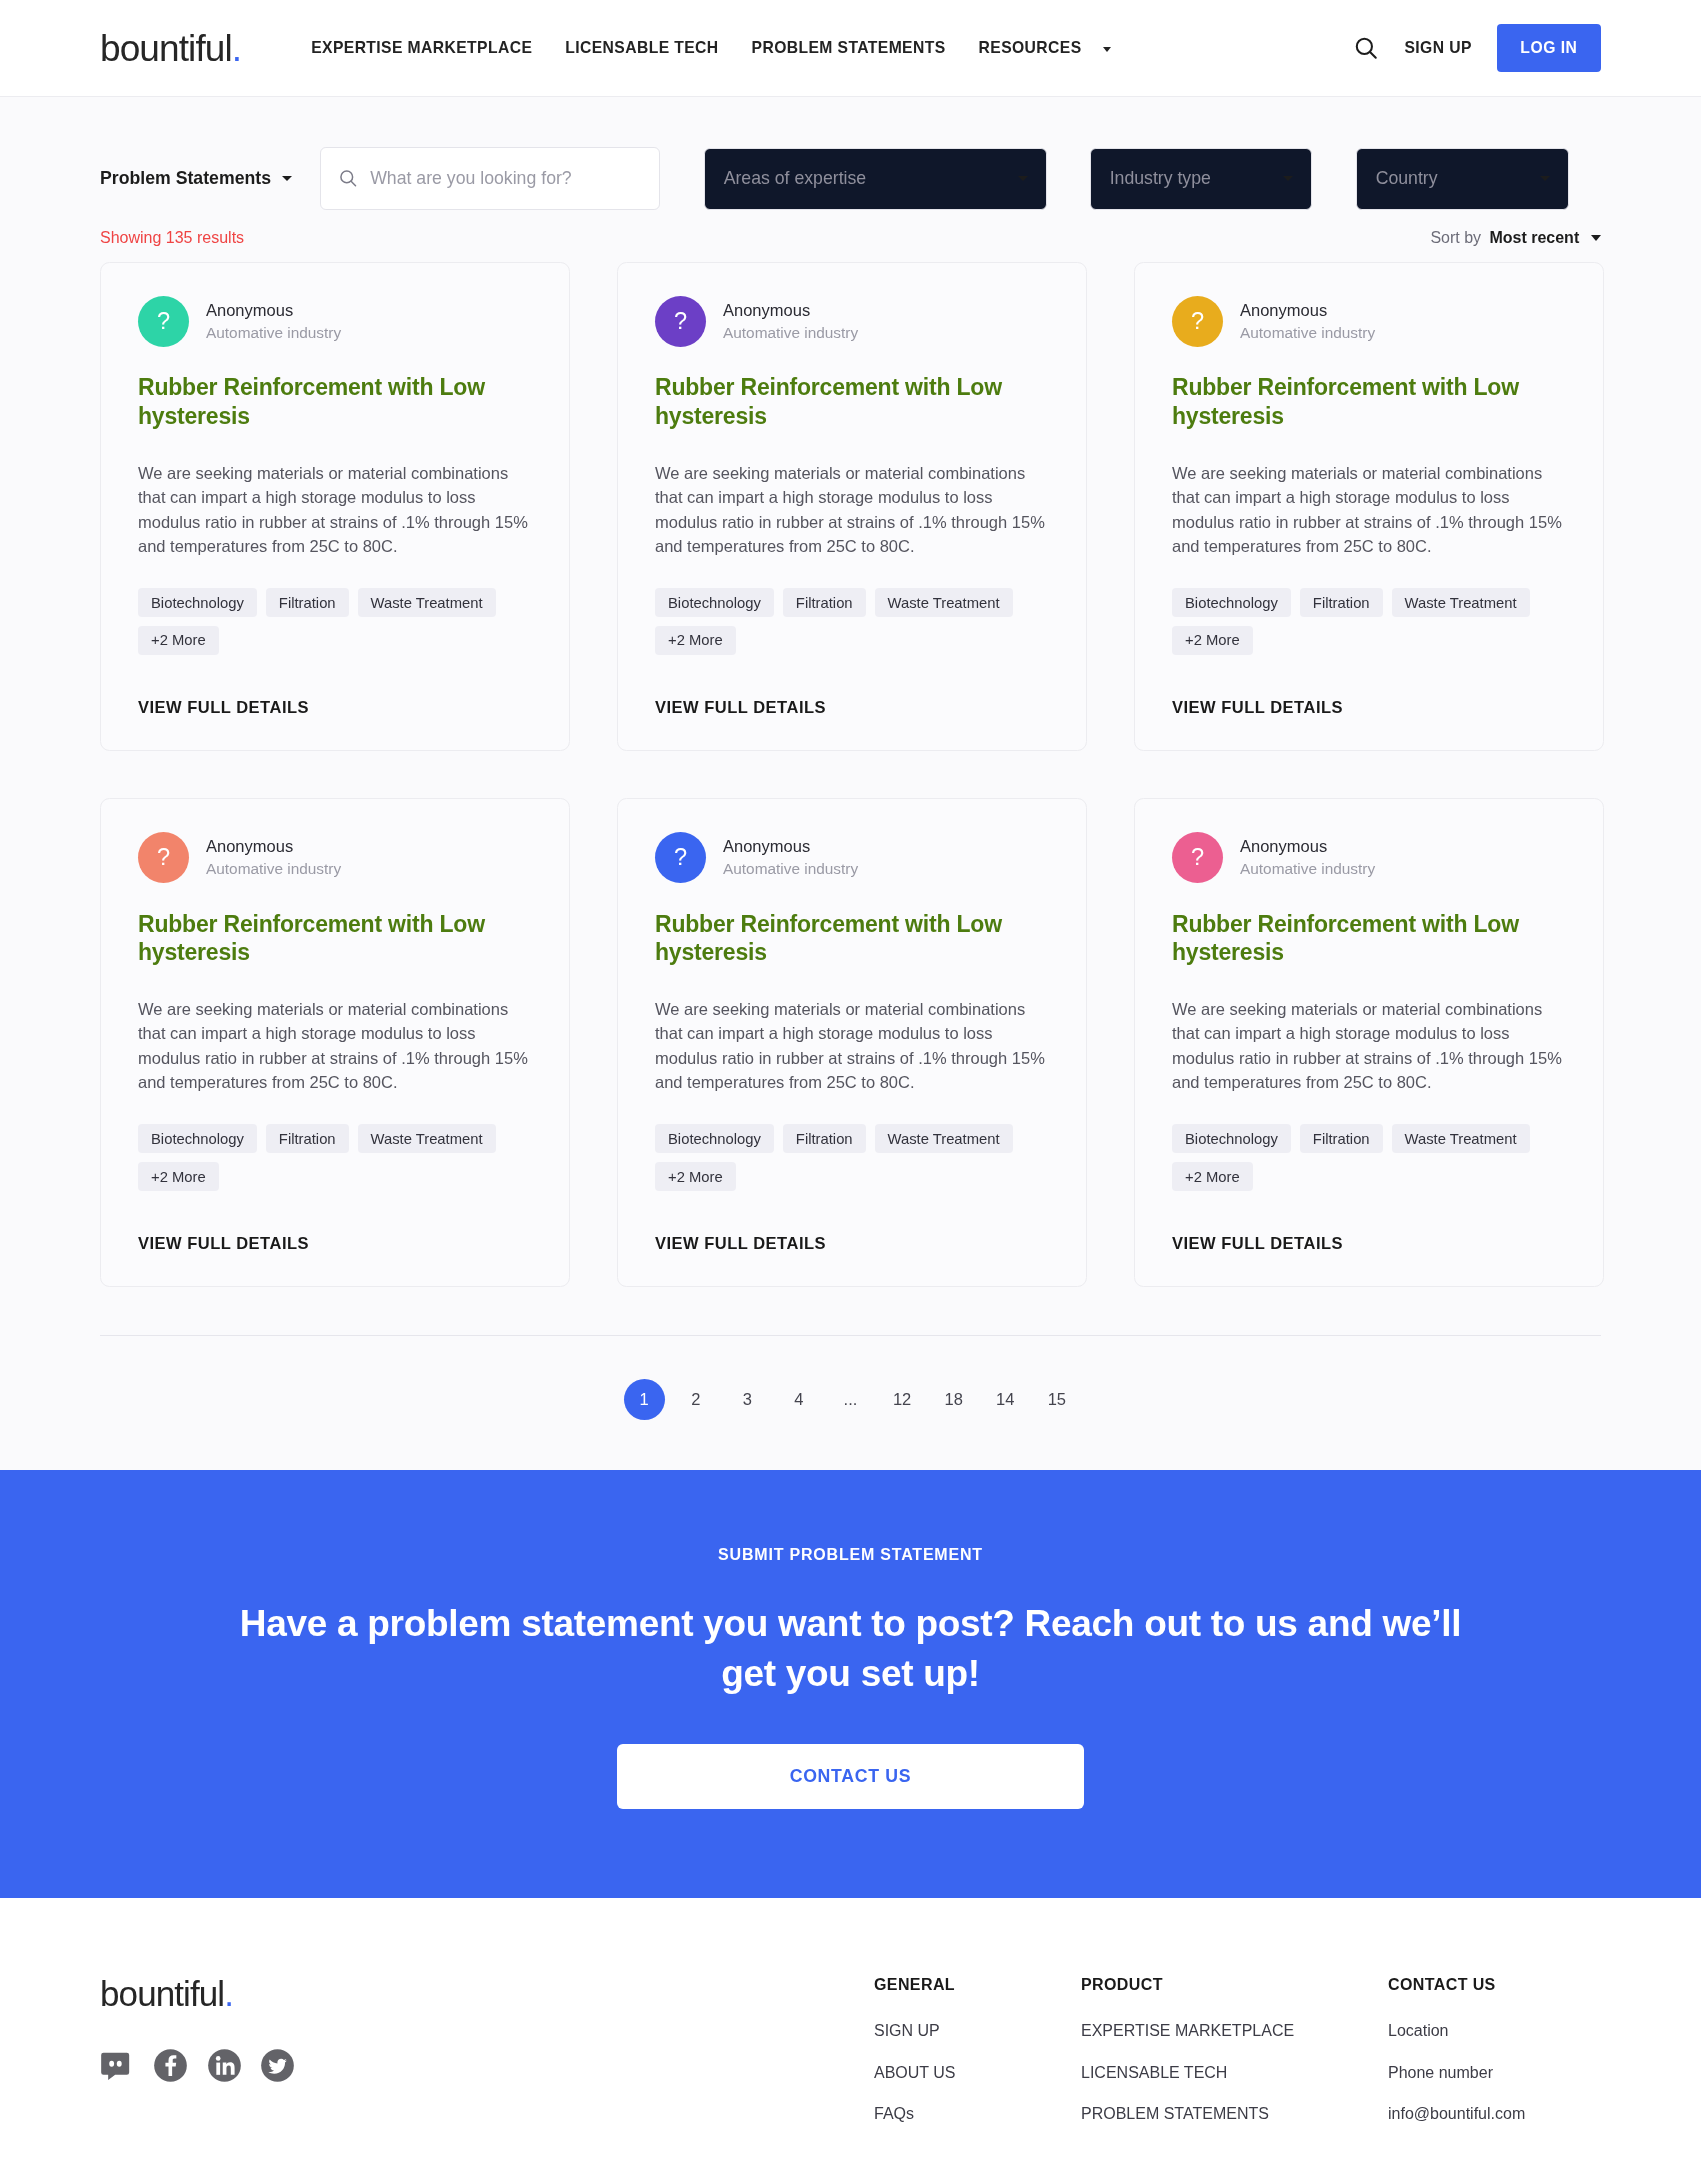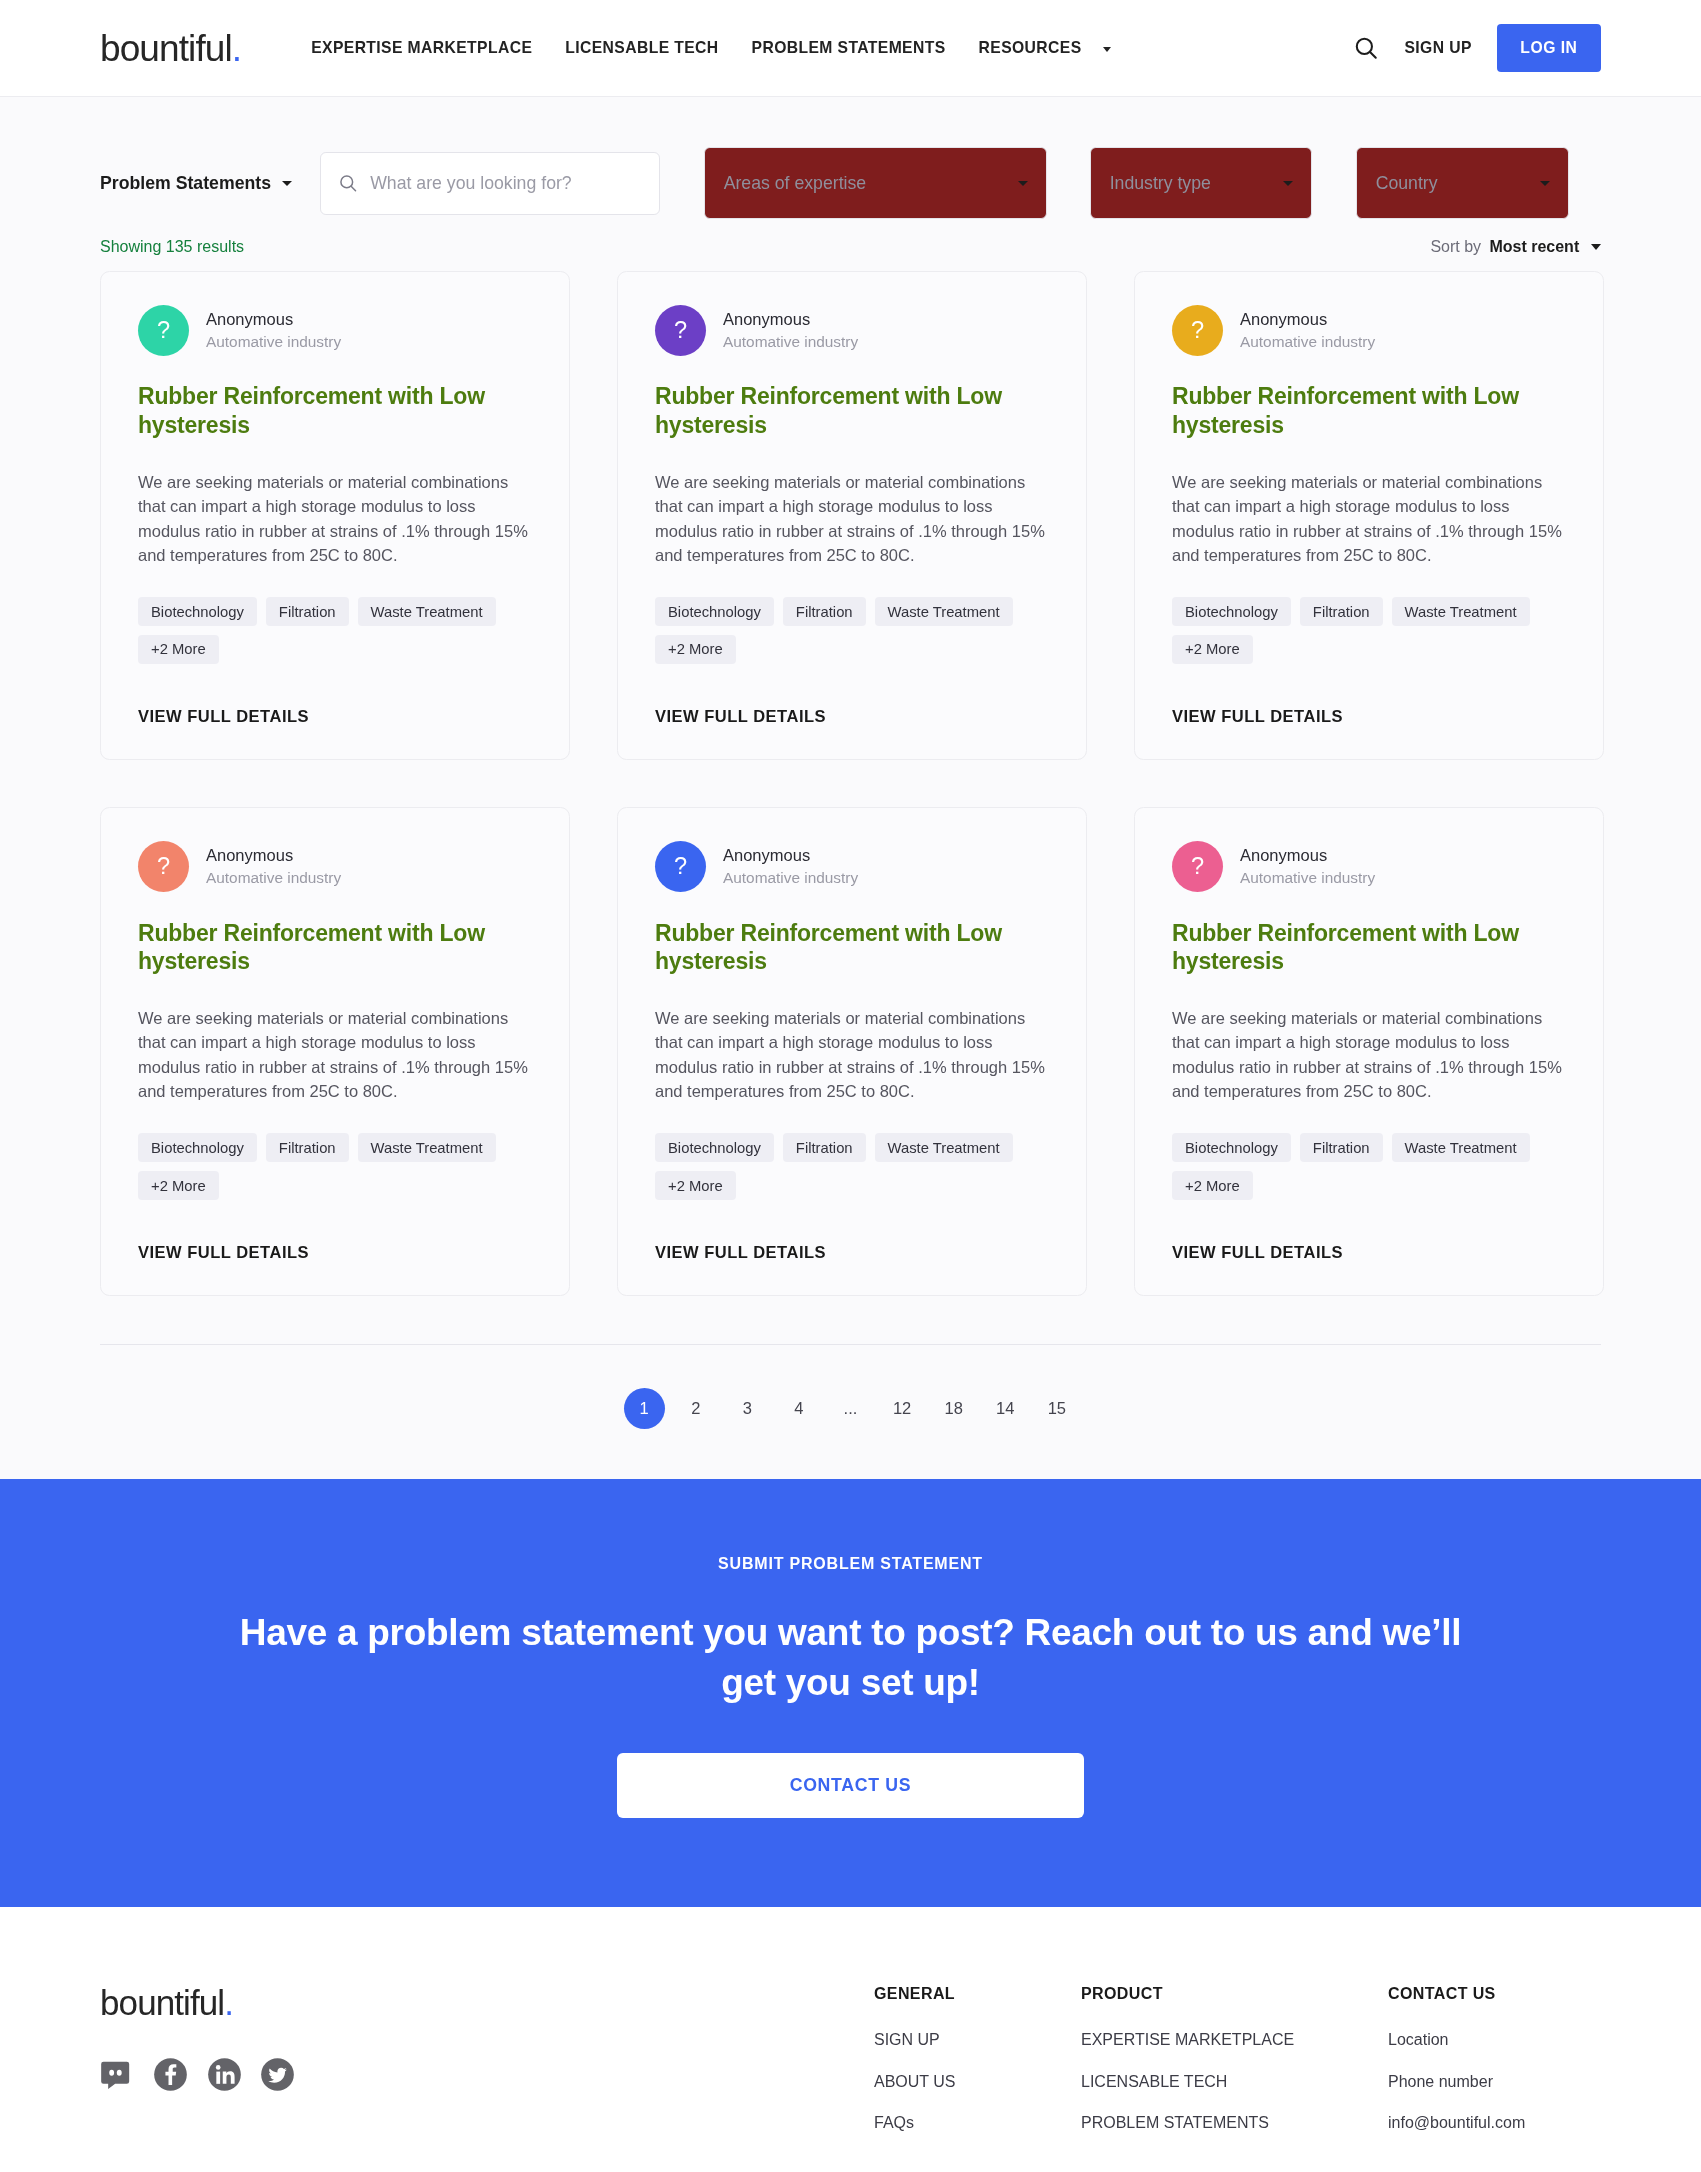--- a/index.html
+++ b/index.html
@@ -134,43 +134,43 @@
     border: none;
     outline: none;
     font-size: 17.7px;
     font-family: inherit;
     color: #333;
     background: transparent;
     width: 100%;
   }
   .search-box input::placeholder { color: #9a9aa5; }
   .dropdown {
-    height: 72px;
-    background: #7f1d1d;
+    height: 62px;
+    background: #0f172a;
     border: 0.6px solid #e4e4ea;
     border-radius: 5.9px;
     display: flex;
     align-items: center;
     justify-content: space-between;
     padding: 0 17.7px 0 19px;
     cursor: pointer;
   }
   .dropdown-label { font-size: 17.7px; color: #8f8f9c; white-space: nowrap; }
   .dd-expertise { width: 343px; margin-right: 43px; }
   .dd-industry  { width: 222px; margin-right: 44px; }
   .dd-country   { width: 213px; }
   .dropdown .caret-sm { border-top-color: #1c1c1c; margin-left: 11.8px; }
 
   .meta-row {
     display: flex;
     align-items: center;
     justify-content: space-between;
     margin-top: 19px;
   }
-  .showing-results { font-size: 16px; color: #15803d; }
+  .showing-results { font-size: 16px; color: #ef4444; }
   .sort-wrap { display: flex; align-items: center; gap: 8.3px; cursor: pointer; }
   .sort-by-label { font-size: 16px; color: #6c6c78; }
   .sort-value { font-size: 16px; font-weight: 700; color: #1c1c1c; }
   .caret-sort {
     width: 0; height: 0;
     border-left: 5.9px solid transparent;
     border-right: 5.9px solid transparent;
     border-top: 6.5px solid #1c1c1c;
     margin-left: 3.5px;
   }

